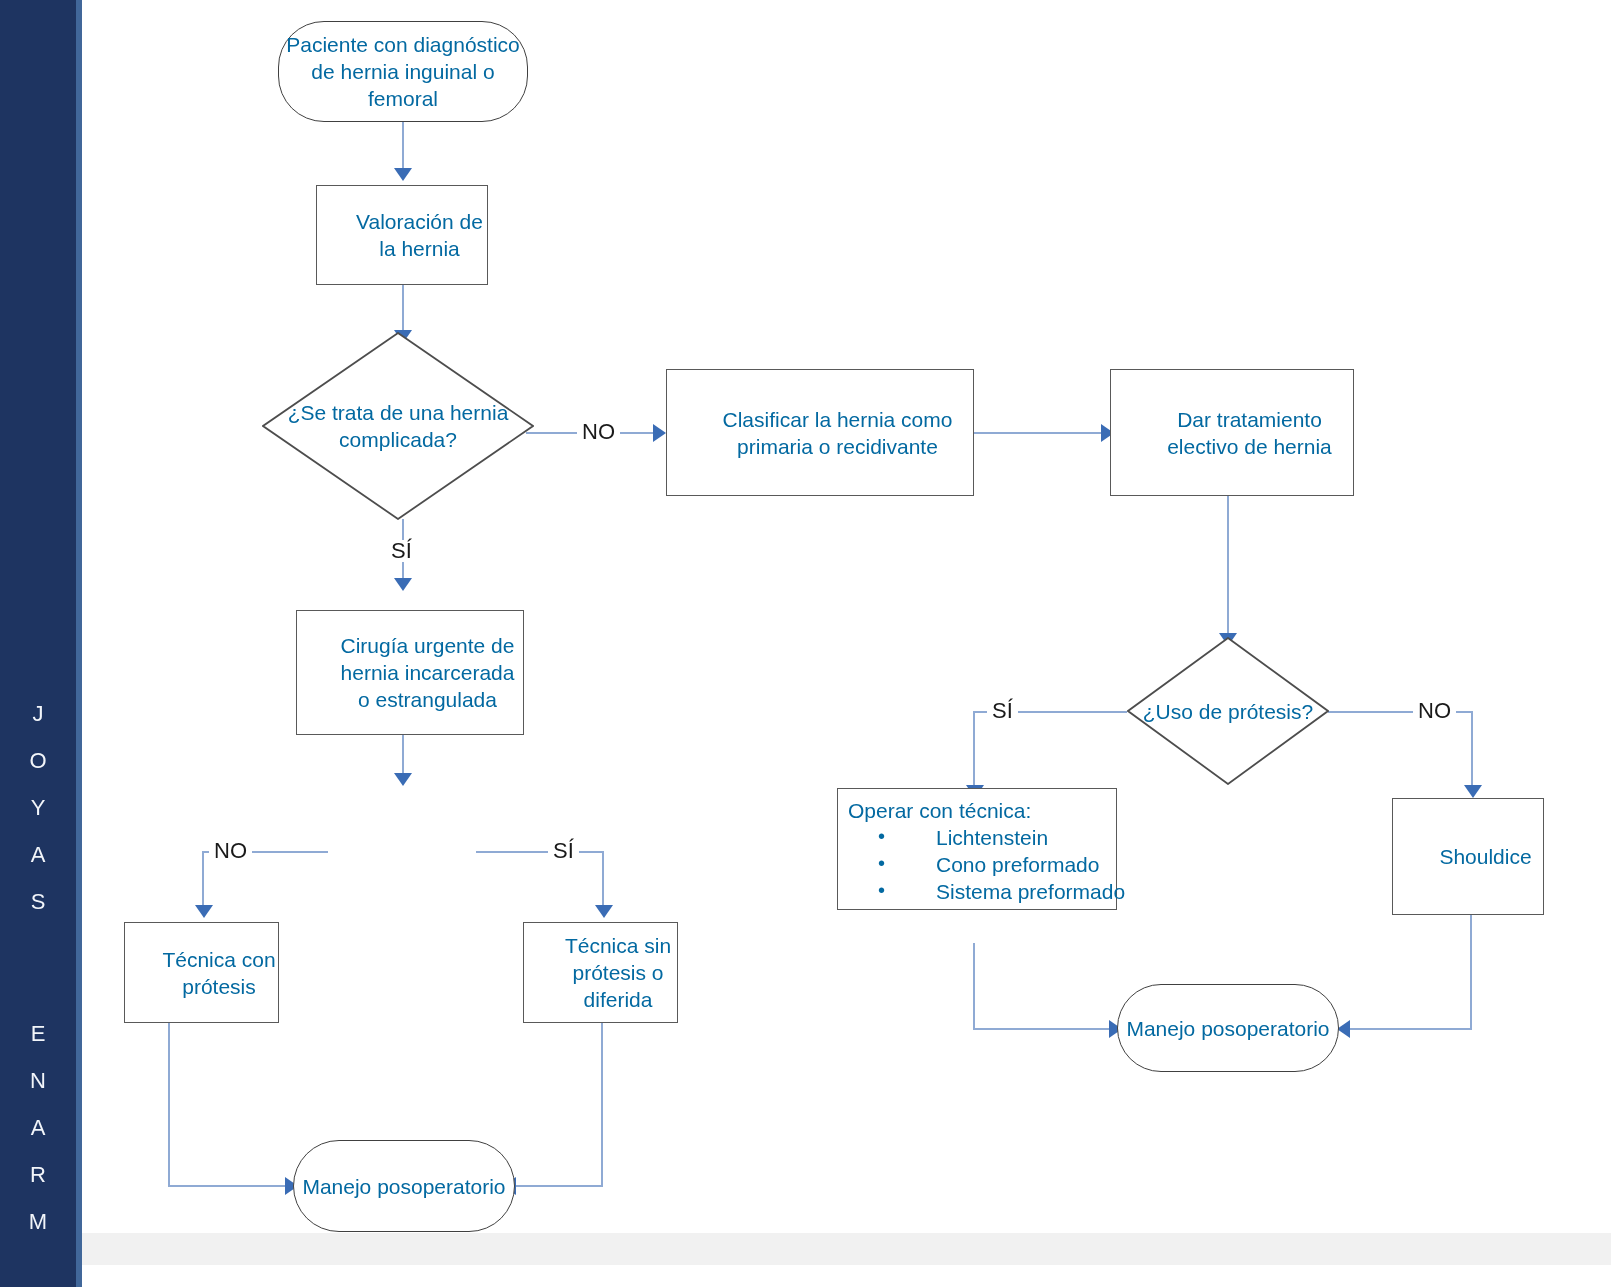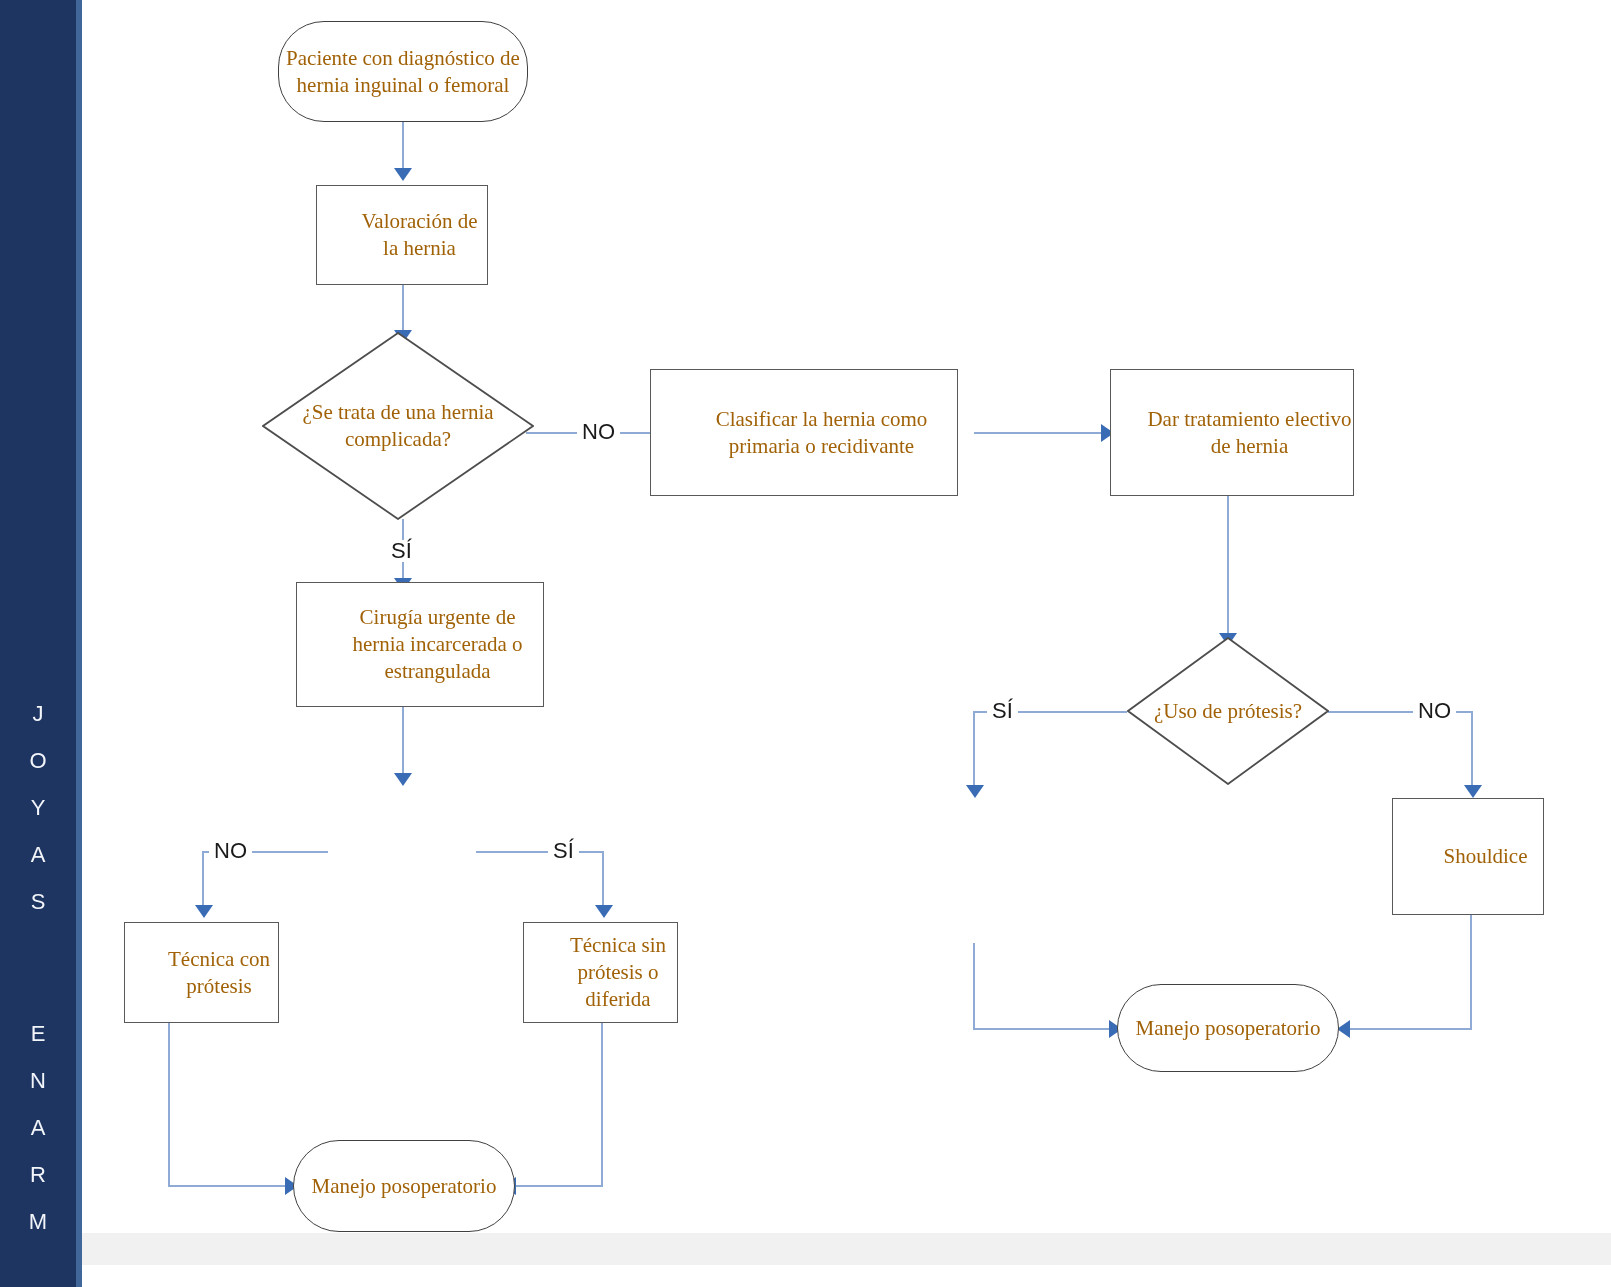--- a/index.html
+++ b/index.html
@@ -40,26 +40,25 @@
     position:absolute;left:0px;top:1233px;width:1529px;height:32px;
     background:#f1f1f1;
   }
 
   
   .node{
     position:absolute;
     box-sizing:border-box;
     display:flex;align-items:center;justify-content:center;
     text-align:center;
-    color:#a16207;
+    color:#0369a1;
     font-size:21px;
     line-height:27px;
     background:#ffffff;
     z-index:3;
-    font-family:Liberation Serif, serif;
   }
   .rect{border:1.6px solid #595959;padding-left:35px;}
   .term{border:1.6px solid #404040;border-radius:46px;}
   .diamond{
     border:none;background:transparent;
   }
   .diamond .dshape{
     position:absolute;inset:0;
     z-index:0;
   }
@@ -189,29 +188,29 @@
       <span>Valoración de la hernia</span>
     </div>
 
     <div class="node diamond" style="left:180px;top:332px;width:272px;height:188px;">
       <svg class="dshape" viewBox="0 0 272 188" preserveAspectRatio="none">
         <polygon points="136,1 271,94 136,187 1,94" fill="#ffffff" stroke="#4d4d4d" stroke-width="1.8"></polygon>
       </svg>
       <span class="dtext">¿Se trata de una hernia complicada?</span>
     </div>
 
-    <div class="node rect" style="left:568px;top:369px;width:308px;height:127px;">
+    <div class="node rect" style="left:584px;top:369px;width:308px;height:127px;">
       <span>Clasificar la hernia como primaria o recidivante</span>
     </div>
 
     <div class="node rect" style="left:1028px;top:369px;width:244px;height:127px;">
       <span>Dar tratamiento electivo de hernia</span>
     </div>
 
-    <div class="node rect" style="left:214px;top:582px;width:248px;height:125px;">
+    <div class="node rect" style="left:214px;top:610px;width:228px;height:125px;">
       <span>Cirugía urgente de hernia incarcerada o estrangulada</span>
     </div>
 
 
     <div class="node rect" style="left:42px;top:922px;width:155px;height:101px;">
       <span>Técnica con prótesis</span>
     </div>
 
     <div class="node rect" style="left:441px;top:922px;width:155px;height:101px;">
       <span>Técnica sin prótesis o diferida</span>
@@ -221,20 +220,30 @@
       <span>Manejo posoperatorio</span>
     </div>
 
     <div class="node diamond" style="left:1045px;top:637px;width:202px;height:148px;">
       <svg class="dshape" viewBox="0 0 202 148" preserveAspectRatio="none">
         <polygon points="101,1 201,74 101,147 1,74" fill="#ffffff" stroke="#4d4d4d" stroke-width="1.8"></polygon>
       </svg>
       <span class="dtext">¿Uso de prótesis?</span>
     </div>
 
+    <div class="node rect listbox" style="left:755px;top:788px;width:280px;height:122px;">
+      <div style="width:100%;">
+        <span class="lb-title">Operar con técnica:</span>
+        <ul>
+          <li>Lichtenstein</li>
+          <li>Cono preformado</li>
+          <li>Sistema preformado</li>
+        </ul>
+      </div>
+    </div>
 
     <div class="node rect" style="left:1310px;top:798px;width:152px;height:117px;">
       <span>Shouldice</span>
     </div>
 
     <div class="node term" style="left:1035px;top:984px;width:222px;height:88px;">
       <span>Manejo posoperatorio</span>
     </div>
 
   </div>

